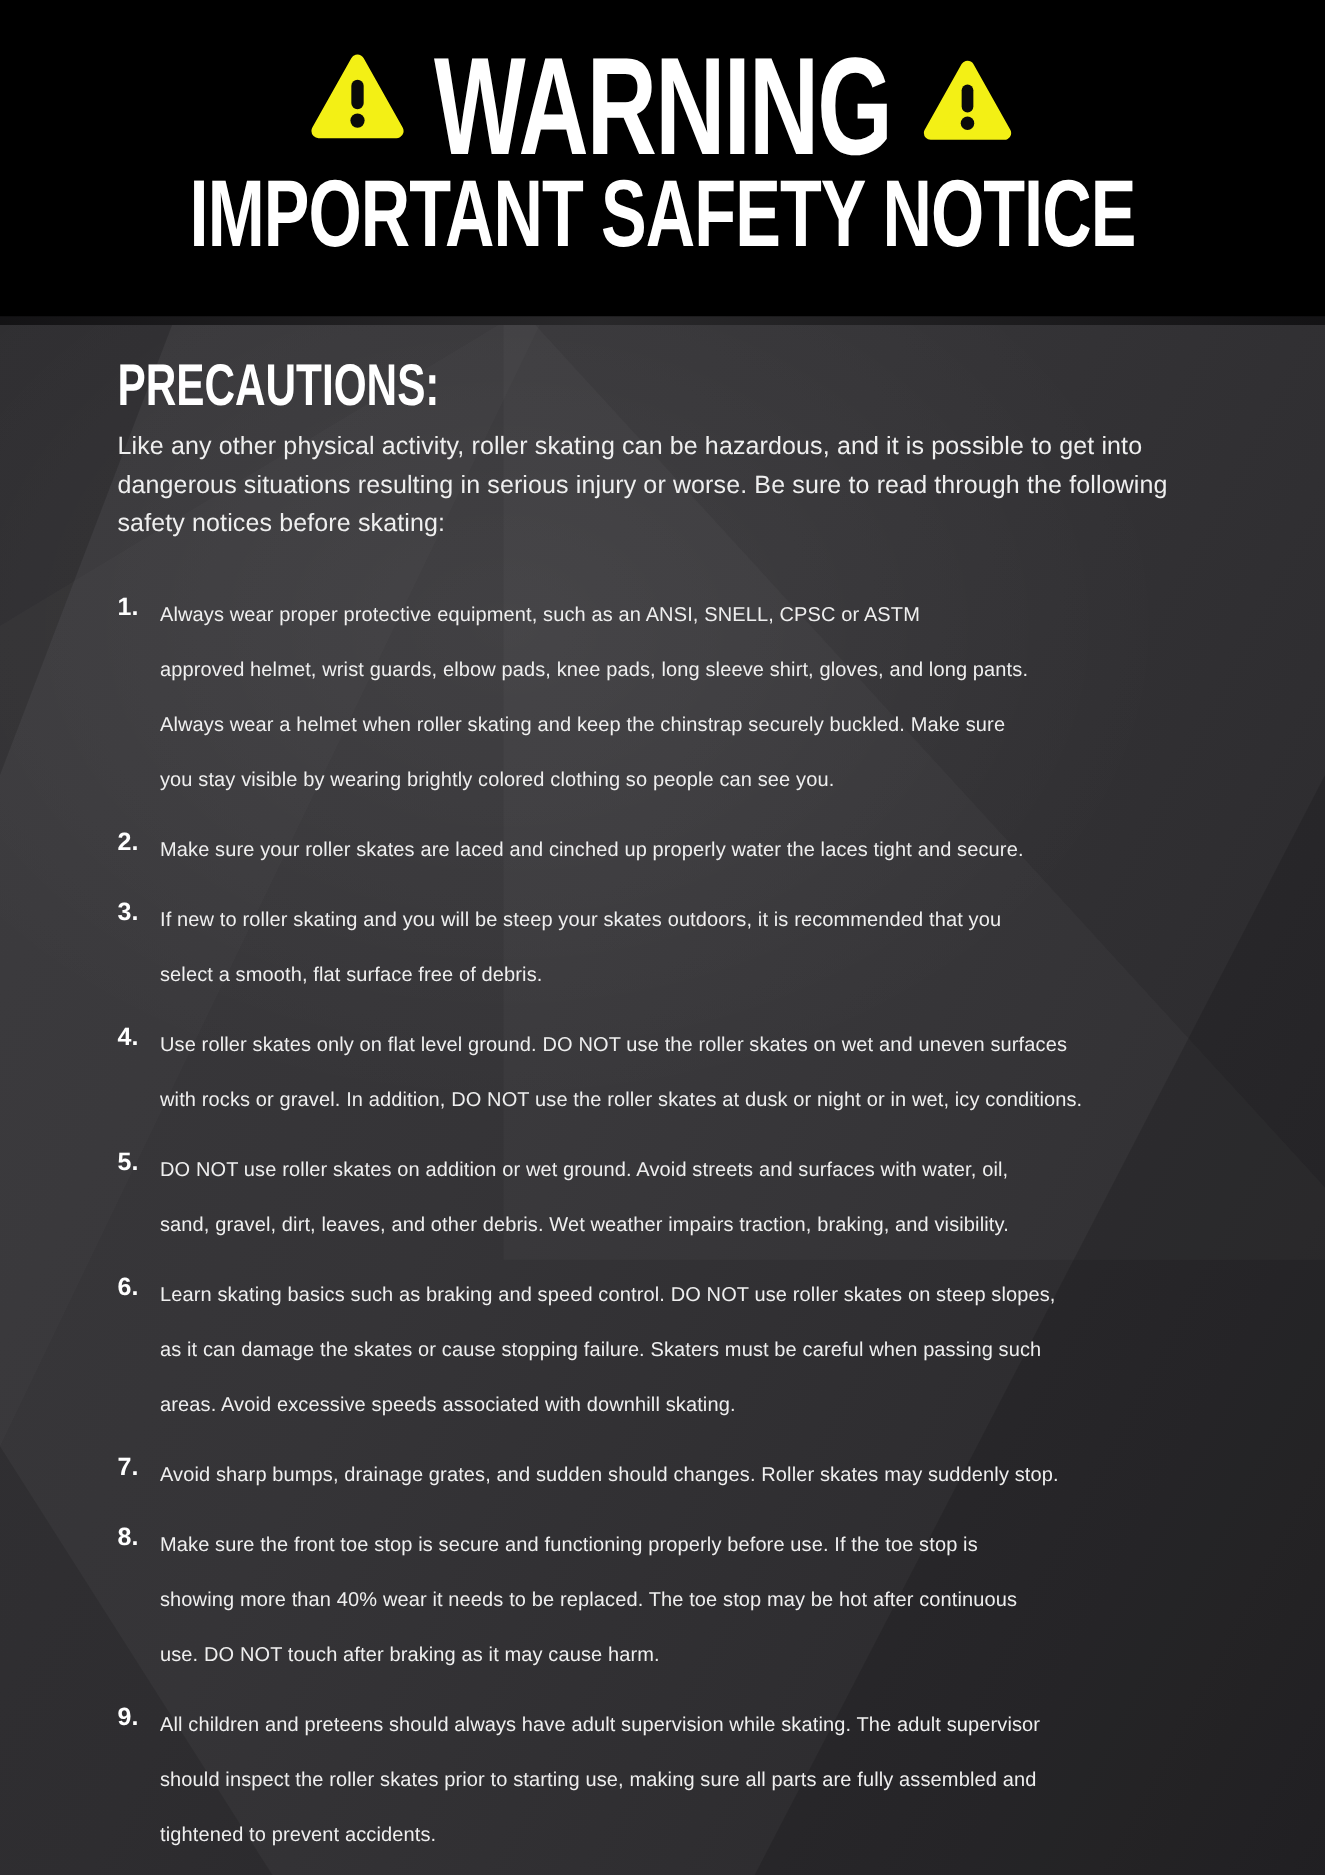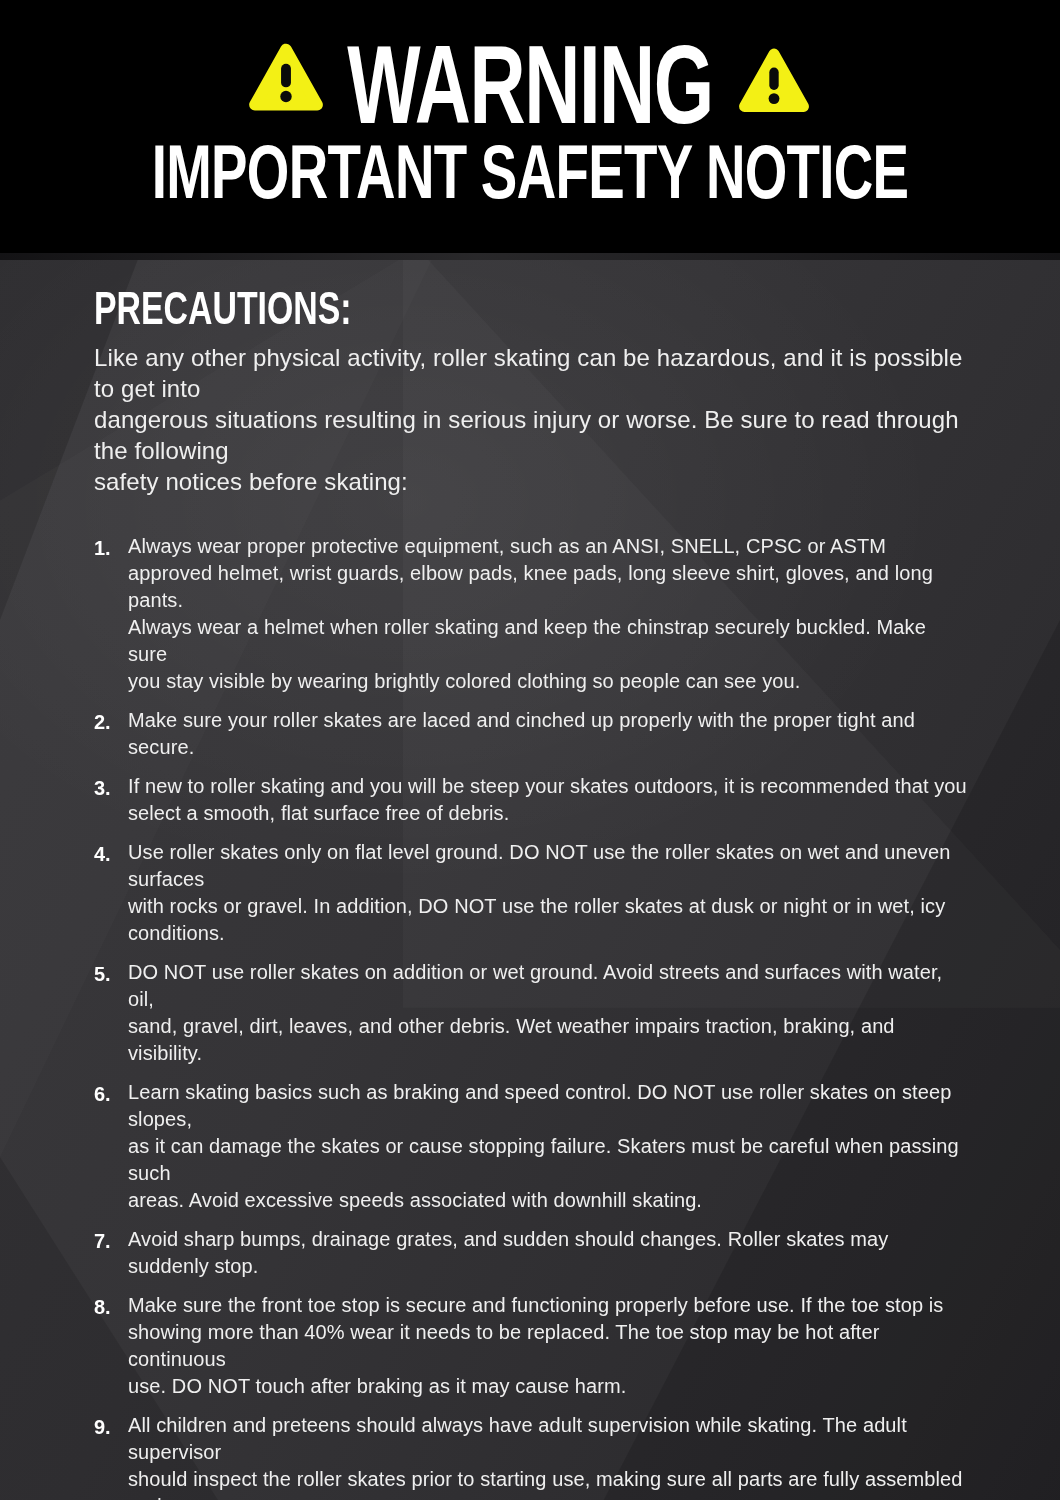--- a/index.html
+++ b/index.html
@@ -85,42 +85,42 @@
     font-size: 47px;
     font-weight: 700;
     line-height: 56px;
     letter-spacing: 0;
     transform: scaleX(0.72);
     transform-origin: left center;
     white-space: nowrap;
     margin-bottom: 6px;
   }
   .intro {
-    font-size: 24px;
+    font-size: 20px;
     line-height: 31px;
     white-space: pre-line;
     letter-spacing: 0.1px;
   }
   .list { margin-top: 36px; }
   .item {
     display: flex;
     align-items: flex-start;
     margin-bottom: 12px;
   }
   .item .num {
     flex: 0 0 34px;
     font-size: 20px;
     font-weight: 700;
     line-height: 31px;
     color: #fff;
   }
   .item .txt {
     width: 848px;
-    font-size: 20px;
-    line-height: 27px;
+    font-size: 16px;
+    line-height: 44px;
     white-space: pre-line;
     letter-spacing: 0.1px;
   }
   
   .brand {
     position: absolute;
     right: 82px;
     bottom: 66px;
     color: #fff;
     font-size: 70px;
@@ -179,21 +179,21 @@
       <div class="list">
         <div class="item">
           <span class="num">1.</span>
           <span class="txt">Always wear proper protective equipment, such as an ANSI, SNELL, CPSC or ASTM
 approved helmet, wrist guards, elbow pads, knee pads, long sleeve shirt, gloves, and long pants.
 Always wear a helmet when roller skating and keep the chinstrap securely buckled. Make sure
 you stay visible by wearing brightly colored clothing so people can see you.</span>
         </div>
         <div class="item">
           <span class="num">2.</span>
-          <span class="txt">Make sure your roller skates are laced and cinched up properly with the proper tight and secure.</span>
+          <span class="txt">Make sure your roller skates are laced and cinched up properly water the laces tight and secure.</span>
         </div>
         <div class="item">
           <span class="num">3.</span>
           <span class="txt">If new to roller skating and you will be steep your skates outdoors, it is recommended that you
 select a smooth, flat surface free of debris.</span>
         </div>
         <div class="item">
           <span class="num">4.</span>
           <span class="txt">Use roller skates only on flat level ground. DO NOT use the roller skates on wet and uneven surfaces
 with rocks or gravel. In addition, DO NOT use the roller skates at dusk or night or in wet, icy conditions.</span>

